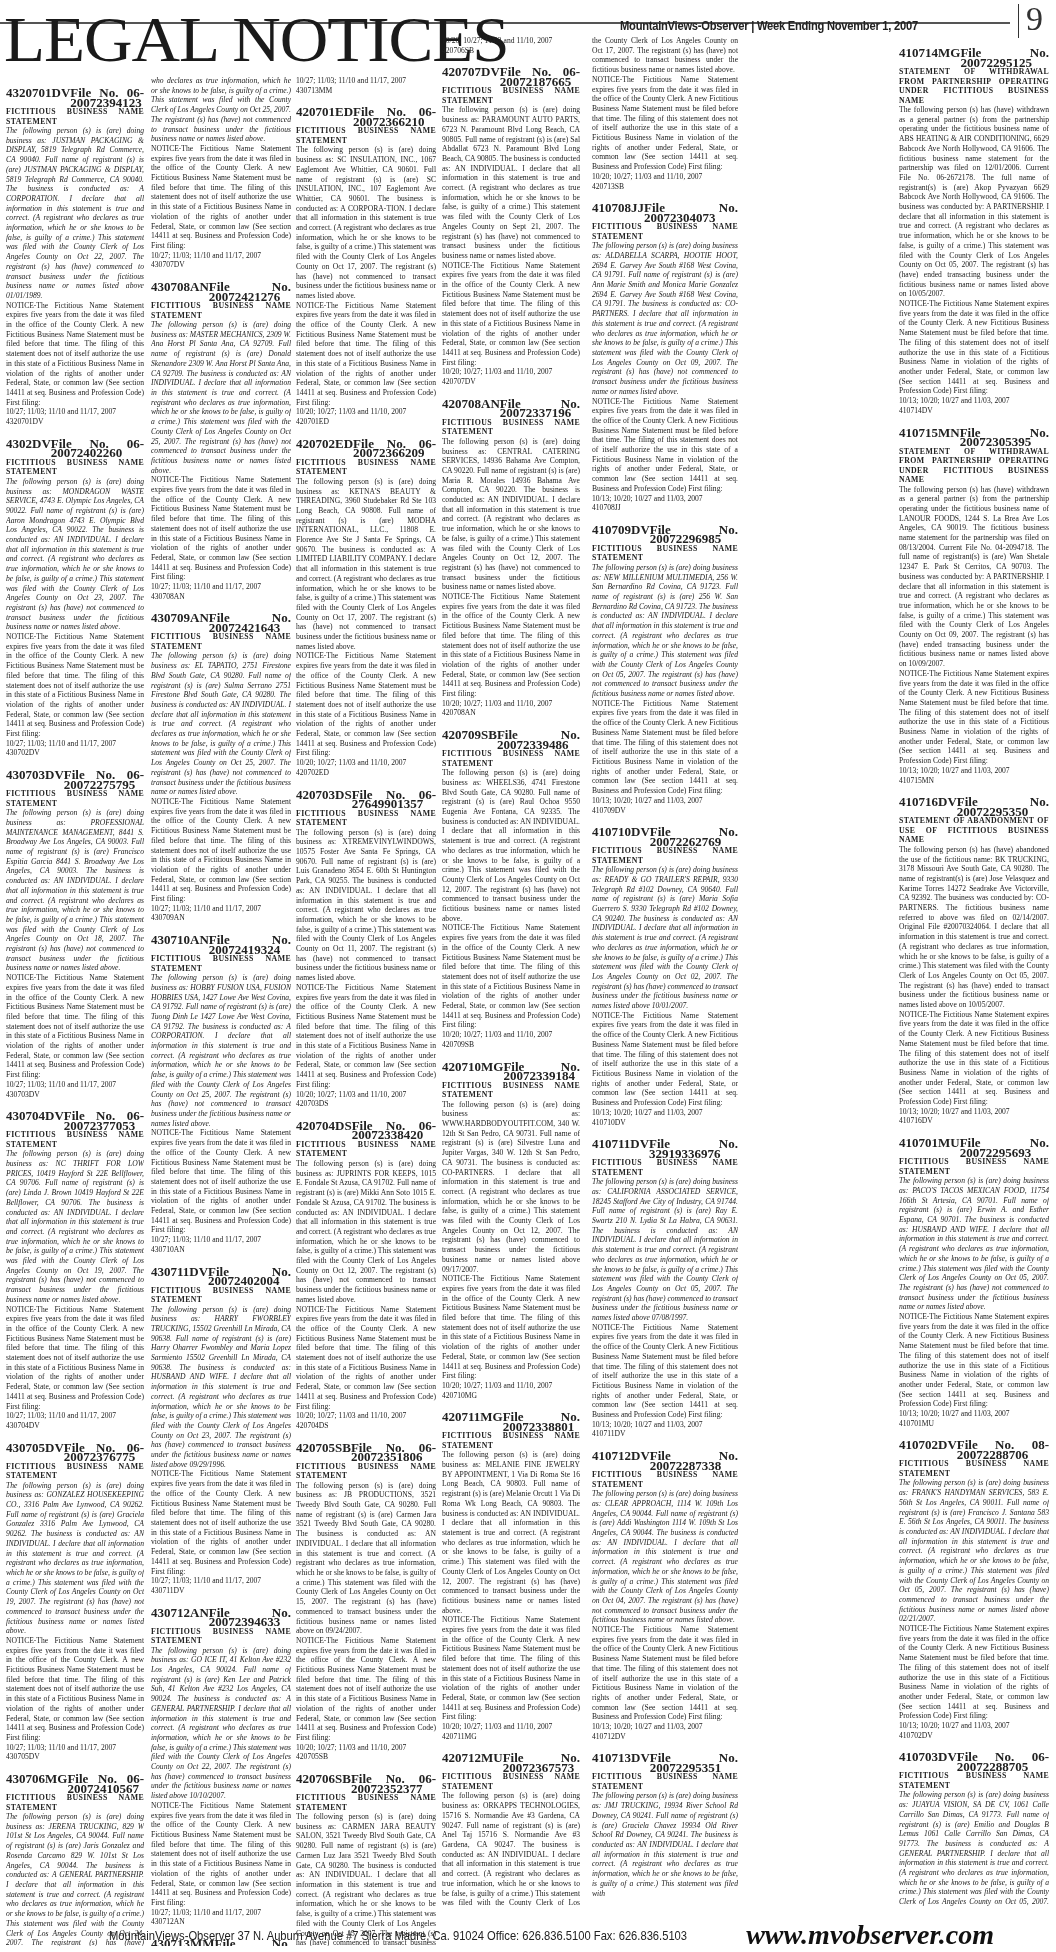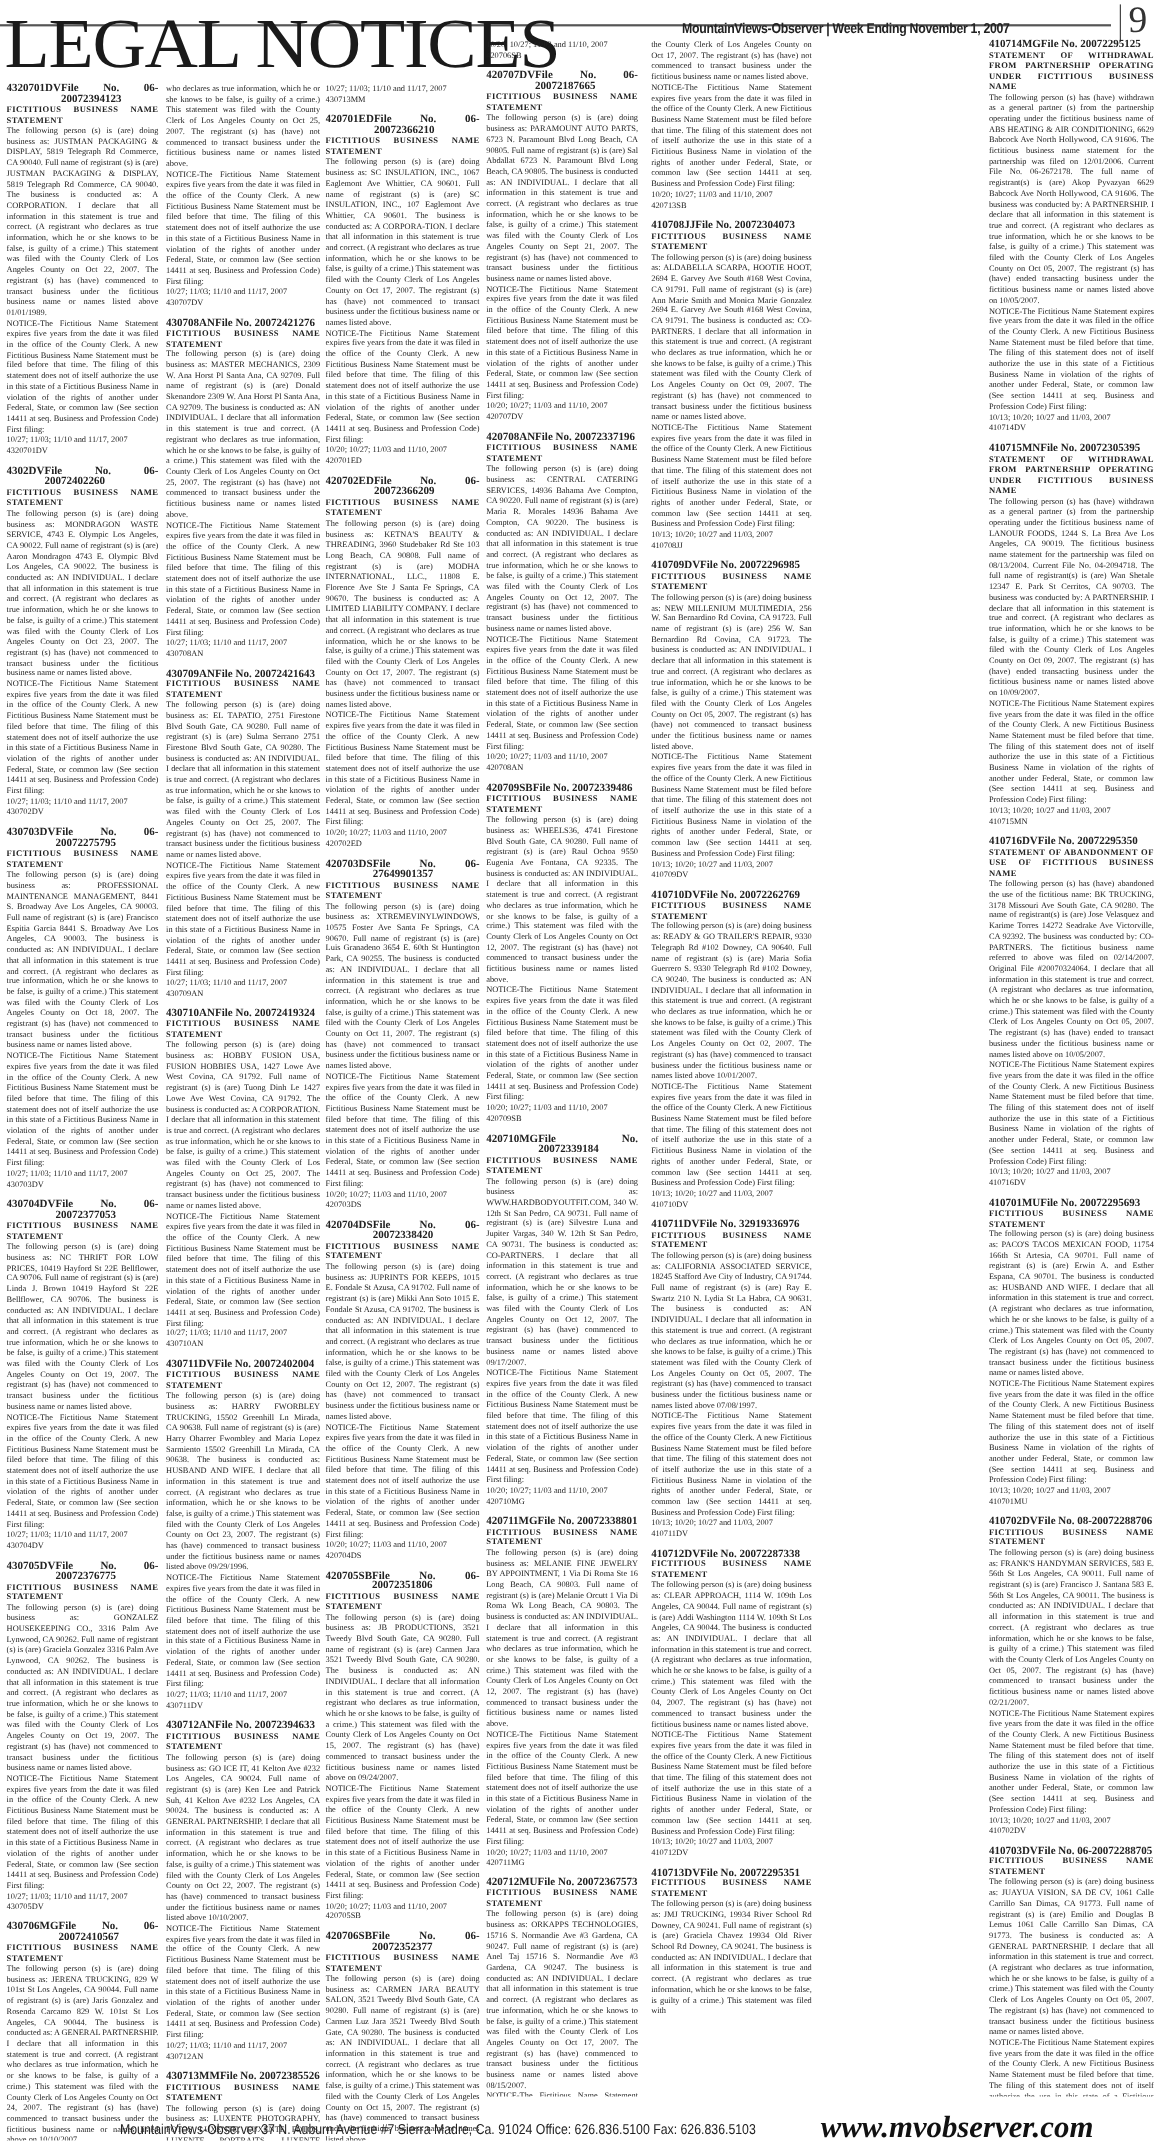--- a/index.html
+++ b/index.html
@@ -6,23 +6,23 @@
   body{width:1056px;height:1952px;position:relative;overflow:hidden;font-family:"Liberation Serif",serif;color:#222;}
   .masthead-title{position:absolute;left:4px;top:8px;font-family:"Liberation Serif",serif;font-size:64px;line-height:64px;letter-spacing:-1px;color:#1a1a1a;transform:scaleX(1.05);transform-origin:left top;}
   .rule-top{position:absolute;left:0;top:22px;width:1010px;height:2px;background:#555;}
   .rule-under{position:absolute;left:0;top:74px;width:215px;height:2px;background:#555;}
   .header-line{position:absolute;left:620px;top:18px;font-family:"Liberation Sans",sans-serif;font-weight:bold;font-size:13px;letter-spacing:-0.3px;color:#222;transform:scaleX(0.86);transform-origin:left top;white-space:nowrap;}
   .page-rule-v{position:absolute;left:1018px;top:4px;width:1px;height:34px;background:#333;}
   .page-num{position:absolute;left:1026px;top:0px;font-family:"Liberation Serif",serif;font-size:34px;color:#333;}
   .columns{position:absolute;top:36px;left:6px;right:6px;height:1870px;}
   .col{position:absolute;top:0;width:140px;height:1870px;overflow:hidden;font-size:7.6px;line-height:9.7px;text-align:justify;}
   .notice{margin-bottom:9px;}
-  .nhead{display:flex;justify-content:flex-start;font-weight:bold;font-size:10px;line-height:9.5px;}
+  .nhead{display:flex;justify-content:center;font-weight:bold;font-size:13px;line-height:9.5px;margin-top:12px;}
   .ntitle{font-weight:bold;font-size:7.8px;line-height:9.5px;letter-spacing:.4px;}
-  .nbody{}
+  .nbody{font-style:italic;}
   .nbody.plain{font-style:normal;}
   .nnotice{font-style:normal;}
   .ndates{font-style:normal;}
   .footer{position:absolute;left:0;top:1920px;width:1056px;height:30px;display:flex;align-items:center;justify-content:center;gap:12px;}
   .footer .addr{font-family:"Liberation Sans",sans-serif;font-size:13px;color:#222;transform:scaleX(0.86);white-space:nowrap;}
   .footer .url{font-family:"Liberation Serif",serif;font-style:italic;font-weight:bold;font-size:28px;color:#111;}
 </style>
 </head>
 <body>
 

